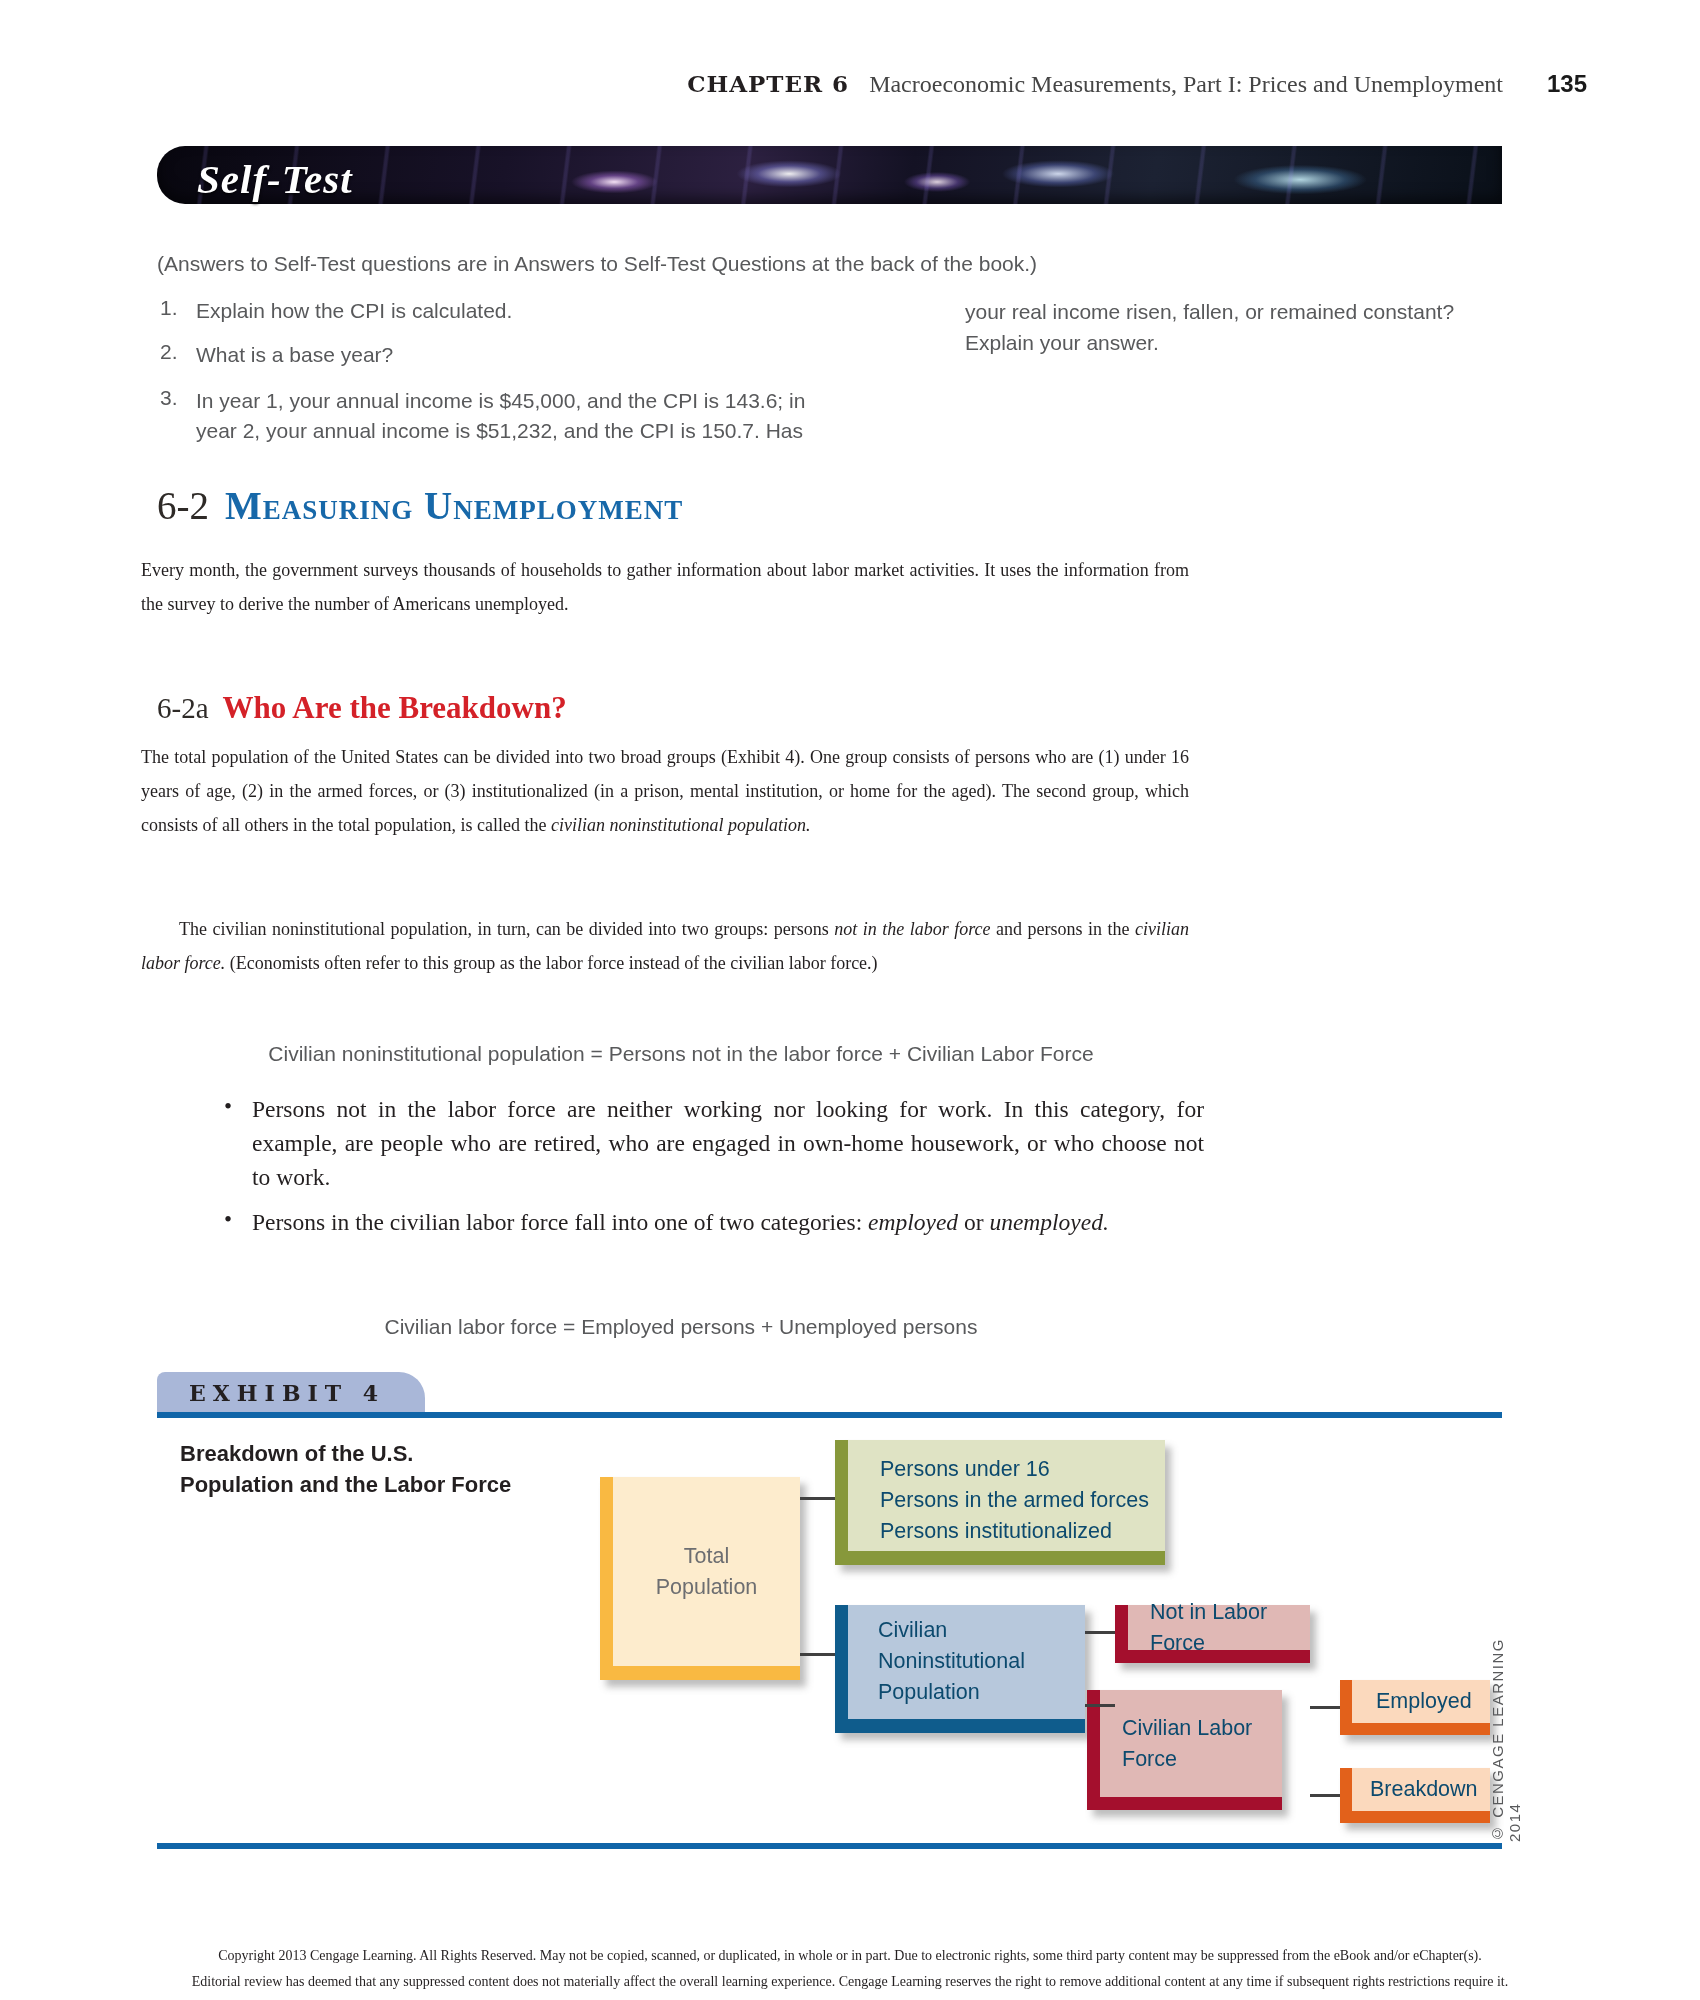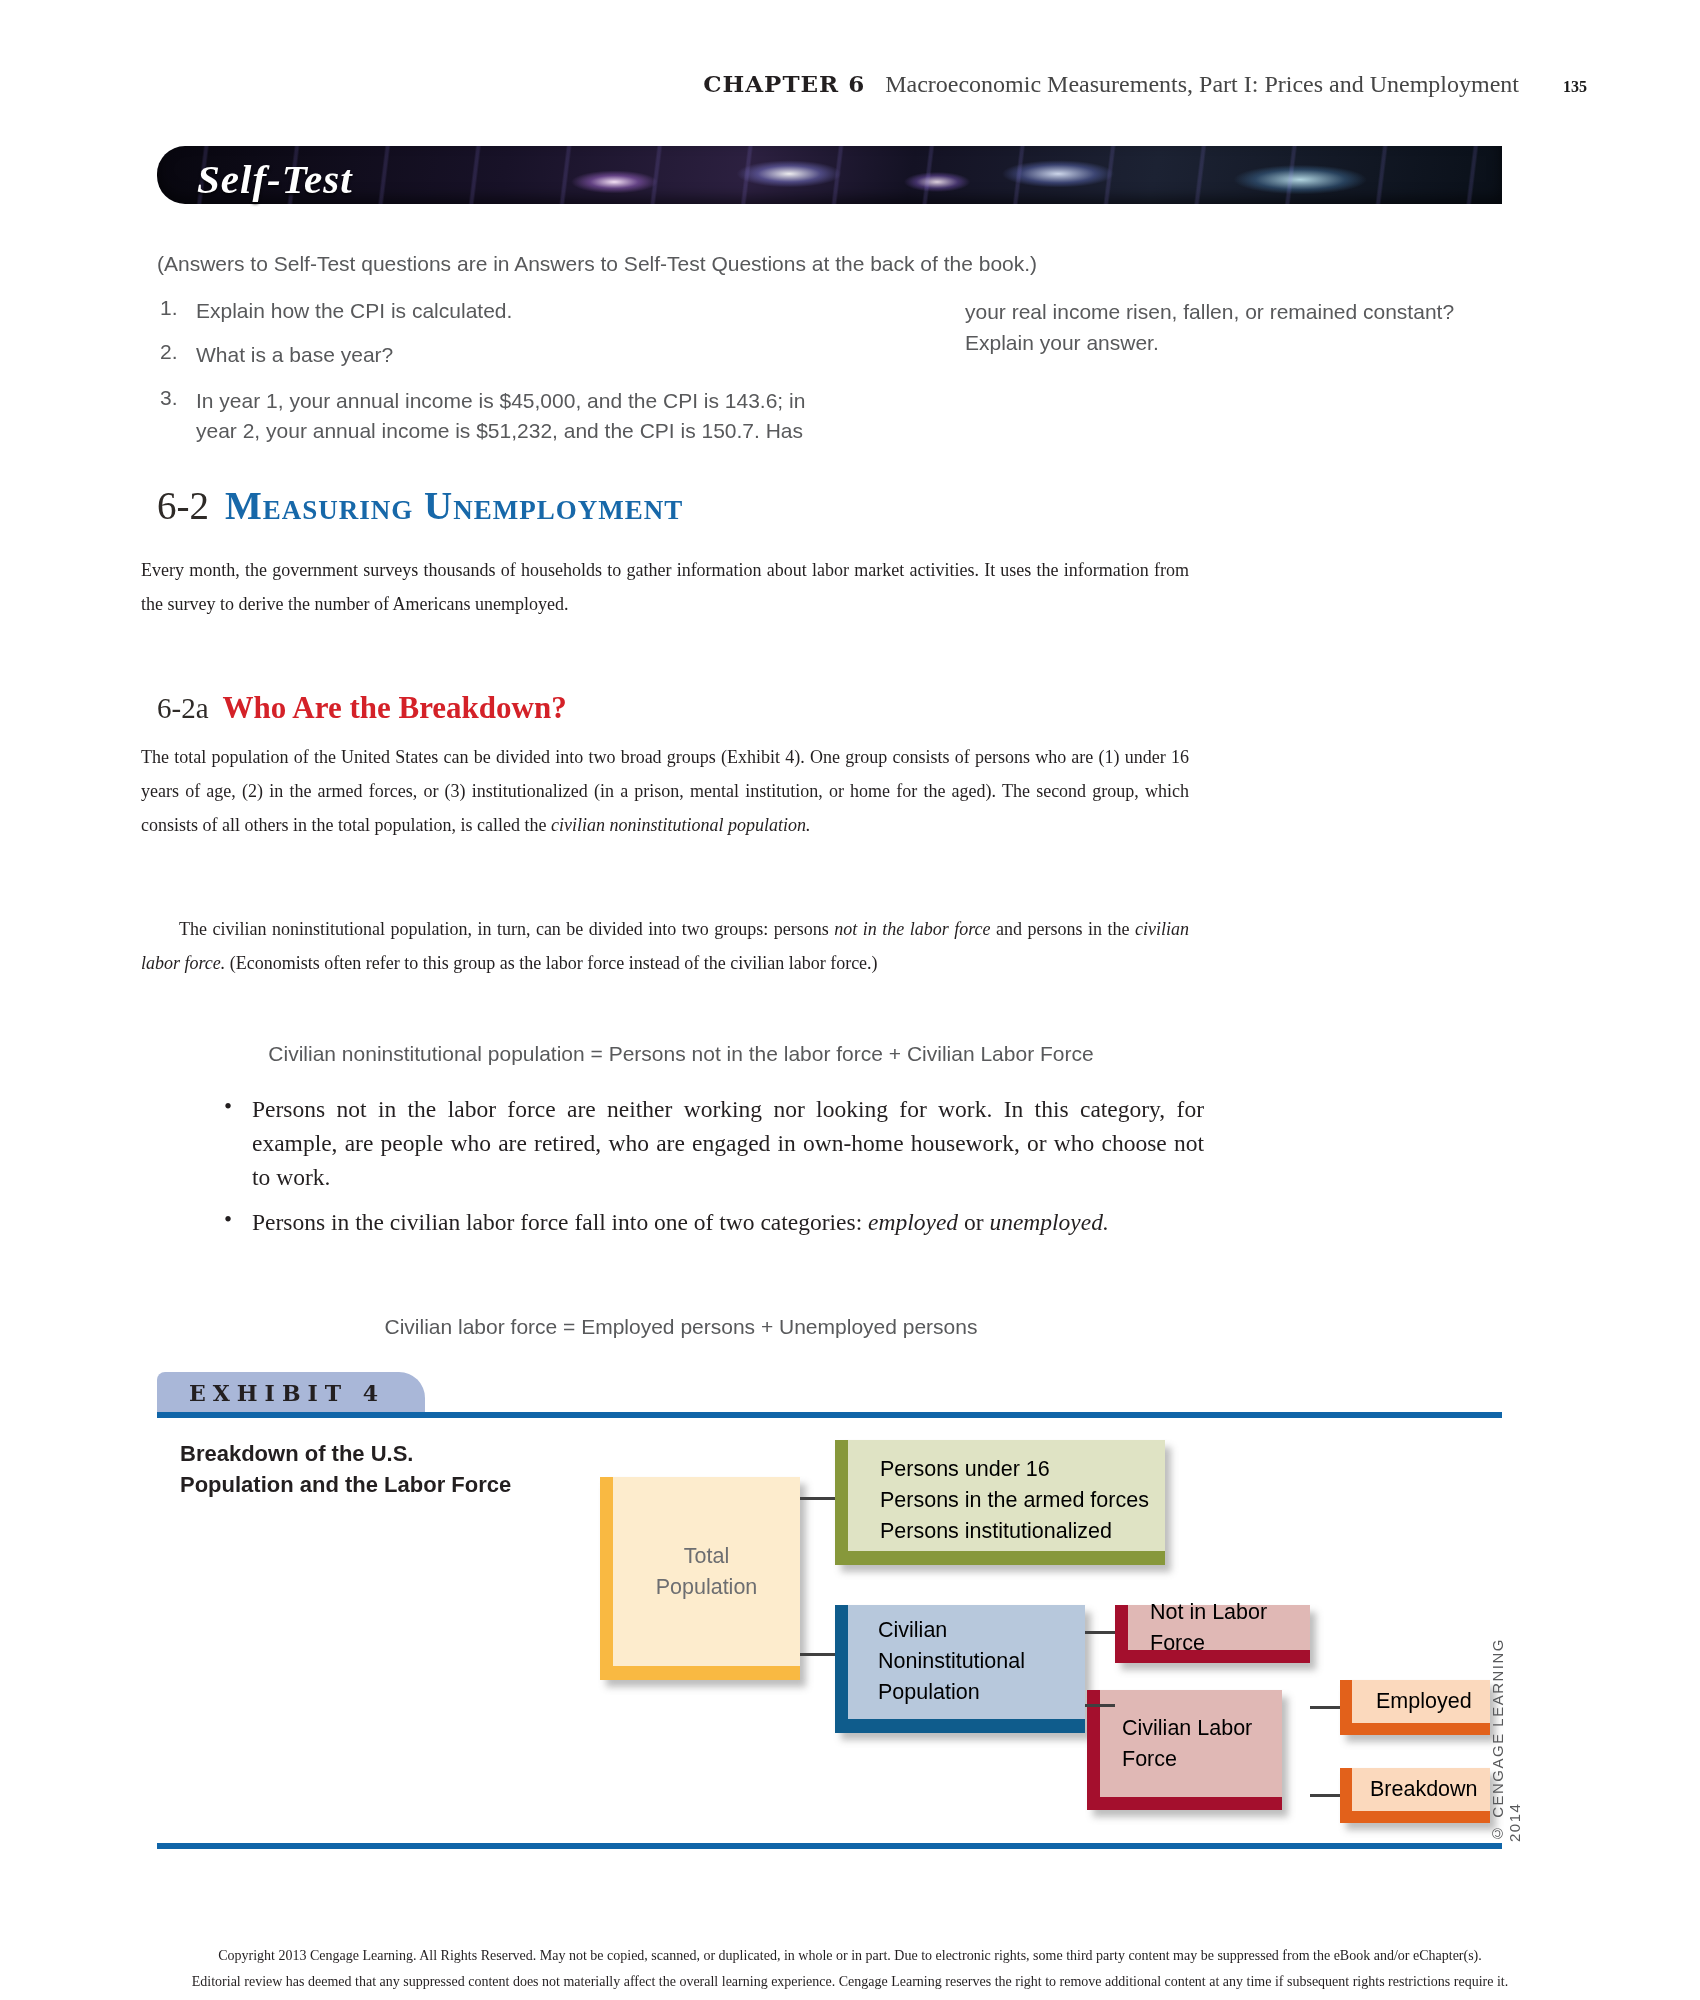--- a/index.html
+++ b/index.html
@@ -5,21 +5,21 @@
   html,body{margin:0;padding:0;}
   body{width:1700px;height:2000px;position:relative;background:#ffffff;
        font-family:"Liberation Serif",serif;color:#231f20;overflow:hidden;}
   .abs{position:absolute;}
 
   
   .page-header{top:70px;left:157px;width:1430px;text-align:right;
                font-size:24px;color:#3c3c3c;font-family:"Liberation Serif",serif;}
   .chapter-label{font-weight:bold;color:#231f20;letter-spacing:1px;font-family:"DejaVu Serif",serif;font-size:23px;}
   .chapter-title{margin-left:14px;color:#454545;}
-  .page-number{font-weight:bold;color:#1a1a1a;margin-left:38px;font-family:Liberation Serif, serif;font-size:16px;}
+  .page-number{font-weight:bold;color:#1a1a1a;margin-left:38px;font-family:Liberation Sans, sans-serif;font-size:24px;}
 
   
   .selftest-banner{top:146px;left:157px;width:1345px;height:58px;
     border-radius:28px 0 0 28px;
     background:
       radial-gradient(ellipse 60px 16px at 34% 62%, rgba(255,235,255,.95), rgba(200,130,255,.4) 40%, transparent 72%),
       radial-gradient(ellipse 70px 18px at 47% 48%, rgba(255,255,255,.92), rgba(150,150,255,.38) 45%, transparent 75%),
       radial-gradient(ellipse 46px 14px at 58% 62%, rgba(255,240,252,.85), rgba(170,120,255,.32) 45%, transparent 72%),
       radial-gradient(ellipse 74px 18px at 67% 48%, rgba(225,235,255,.9), rgba(130,150,255,.32) 50%, transparent 76%),
       radial-gradient(ellipse 90px 20px at 85% 58%, rgba(205,245,255,.85), rgba(90,160,220,.3) 50%, transparent 74%),
@@ -61,21 +61,21 @@
   .exhibit-tab{top:1372px;left:157px;width:268px;height:42px;background:#a9b7d8;
     border-radius:8px 26px 0 0;display:flex;align-items:center;padding-left:32px;box-sizing:border-box;}
   .exhibit-tab span{font-family:"DejaVu Serif",serif;font-weight:bold;font-size:22px;
     letter-spacing:7px;color:#231f20;}
   .rule{left:157px;width:1345px;height:6px;background:#1065a8;}
   .exhibit-caption{top:1438px;left:180px;width:360px;font-family:"Liberation Sans",sans-serif;
     font-weight:bold;font-size:22px;line-height:31px;color:#231f20;}
 
   
   .dbox{position:absolute;box-sizing:border-box;box-shadow:6px 7px 7px rgba(110,110,110,.45);
-        font-family:"Liberation Sans",sans-serif;color:#000000;font-size:21.5px;line-height:31px;}
+        font-family:"Liberation Sans",sans-serif;color:#0c4a6e;font-size:21.5px;line-height:31px;}
   .node-total{left:600px;top:1477px;width:200px;height:203px;background:#fdeccd;
     border-left:13px solid #f9b942;border-bottom:14px solid #f9b942;
     display:flex;align-items:center;justify-content:center;text-align:center;color:#6d6e71;}
   .node-excluded{left:835px;top:1440px;width:330px;height:125px;background:#dfe3c4;
     border-left:13px solid #87983b;border-bottom:14px solid #87983b;padding:14px 0 0 32px;}
   .node-civnon{left:835px;top:1605px;width:250px;height:128px;background:#b7c8dc;
     border-left:13px solid #0f5c8c;border-bottom:14px solid #0f5c8c;padding:10px 0 16px 30px;}
   .node-notlf{left:1115px;top:1605px;width:195px;height:58px;background:#e0b8b5;
     border-left:13px solid #a40f2d;border-bottom:13px solid #a40f2d;
     display:flex;align-items:center;padding-left:22px;}

